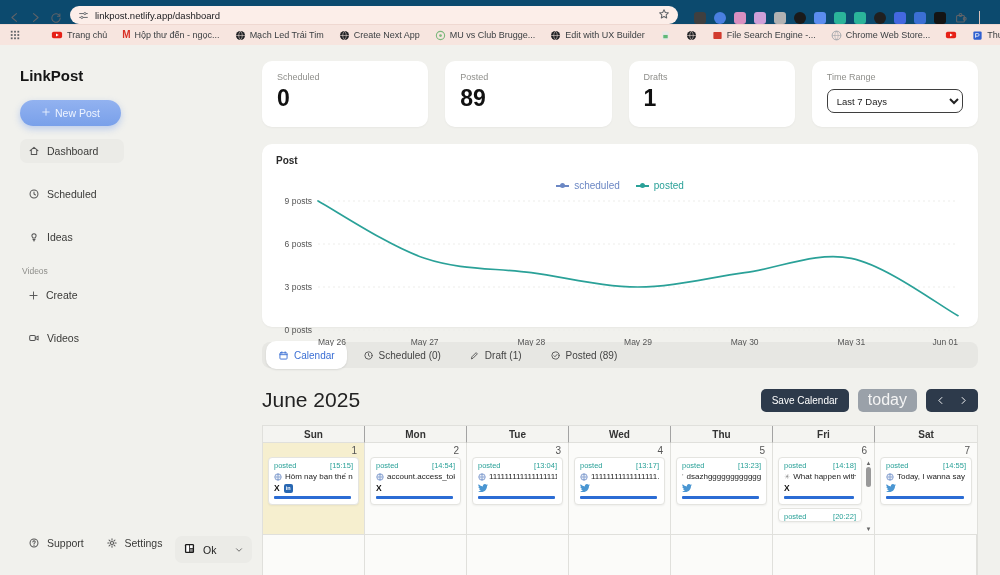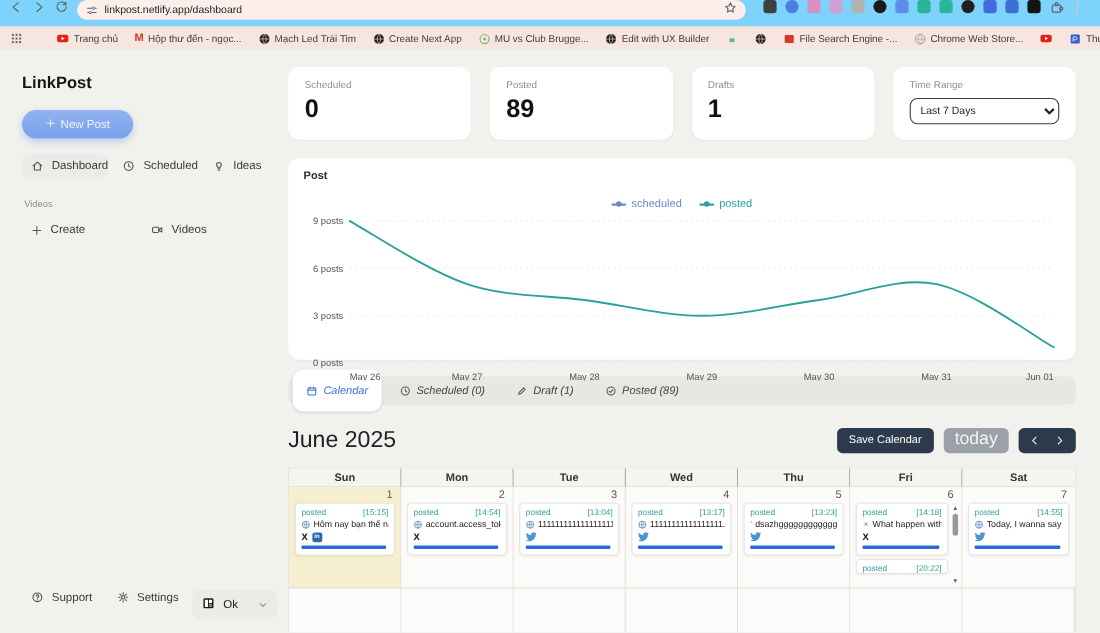--- a/index.html
+++ b/index.html
@@ -1,19 +1,19 @@
 <!DOCTYPE html>
 <html><head>
 <meta charset="utf-8">
 <style>
   * { margin:0; padding:0; box-sizing:border-box; }
   html,body { width:1000px; height:575px; overflow:hidden; font-family:"Liberation Sans",sans-serif; background:#f1f1ed; }
 
   
-  .toolbar { height:24px; background:#7dd3fc; display:flex; align-items:flex-start; padding:0 8px; gap:8px; }
+  .toolbar { height:24px; background:#0c4a6e; display:flex; align-items:flex-end; padding:0 8px; gap:8px; }
   .nav-ico { color:#5f6368; display:flex; align-items:center; }
   .urlbar { width:608px; height:18px; background:#fceee9; border-radius:9px; display:flex; align-items:center; padding:0 8px; gap:6px; }
   .url-text { font-size:9.5px; color:#202124; }
   .urlbar .star { margin-left:auto; color:#5f6368; }
   .ext-row { display:flex; align-items:center; gap:8px; margin-left:8px; }
   .ext-icon { width:12px; height:12px; border-radius:3px; }
   .ext-icon.round { border-radius:50%; }
   .tb-sep { width:1px; height:13px; background:#d9c2bb; margin-left:4px; }
 
   .bookmarks { height:21px; background:#f7e5df; border-top:1px solid #efd8d1; display:flex; align-items:center; padding:0 9px; gap:15px; }
@@ -21,21 +21,21 @@
   .bm-sep { width:1px; height:12px; background:#d9c2bb; }
 
   
   .app { display:flex; height:530px; background:#f1f1ed; }
 
   .sidebar { width:252px; padding:22px 0 12px 20px; display:flex; flex-direction:column; flex:none; }
   .logo { font-size:15px; font-weight:bold; color:#151515; }
   .new-post { width:101px; height:26px; border-radius:13px; border:none; margin-top:16px;
     background:linear-gradient(180deg,#92b2f0,#79a0ea); color:#eef4ff; font-size:10.5px;
     display:flex; align-items:center; justify-content:center; gap:4px; box-shadow:0 3px 7px rgba(122,160,234,.45); cursor:pointer; }
-  .nav { margin-top:13px; display:flex; flex-direction:row; gap:5px; }
+  .nav { margin-top:13px; display:flex; flex-direction:column; gap:19px; }
   .nav-item { width:104px; height:24px; display:flex; align-items:center; gap:7px; font-size:10.5px; color:#3a3a38; padding-left:8px; border-radius:7px; cursor:pointer; }
   .nav-item .ic { color:#555; display:flex; }
   .nav-item.active { background:#ebebe7; }
   .section-label { font-size:8.5px; color:#8f8f8b; margin:17px 0 7px 2px; }
   .sb-bottom { margin-top:auto; display:flex; flex-direction:row; gap:3px; }
   .account { width:104px; height:27px; background:#ebebe7; border-radius:7px; display:flex; align-items:center; gap:7px; padding:0 8px; font-size:10.5px; color:#222; margin-top:5px; cursor:pointer; }
   .account .chev { margin-left:auto; color:#555; display:flex; }
 
   .main { flex:1; padding:16px 22px 0 10px; display:flex; flex-direction:column; overflow:hidden; }
 
@@ -49,21 +49,21 @@
   .chart-title { font-size:10px; font-weight:bold; color:#2a2a2a; }
   .legend { position:absolute; top:36px; left:0; right:0; display:flex; justify-content:center; gap:16px; }
   .legend-item { display:flex; align-items:center; gap:5px; font-size:10px; }
   .legend-item .mark { width:13px; height:2px; position:relative; display:inline-block; }
   .legend-item .mark::after { content:""; position:absolute; left:4px; top:-2px; width:5px; height:5px; border-radius:50%; background:inherit; }
   .lg-sched { color:#6b87c4; } .lg-sched .mark { background:#6b87c4; }
   .lg-posted { color:#2aa198; } .lg-posted .mark { background:#2aa198; }
   #chart-wrap { position:absolute; left:8px; right:8px; top:50px; }
 
   .tabbar { margin-top:15px; height:26px; background:#e7e7e3; border-radius:8px; display:flex; align-items:center; padding:0 4px; gap:4px; flex:none; }
-  .tab { display:flex; align-items:center; gap:5px; font-size:10px; color:#444; padding:0 12px; height:38px; border-radius:10px; cursor:pointer;font-style:italic; }
+  .tab { display:flex; align-items:center; gap:5px; font-size:10px; color:#444; padding:0 12px; height:28px; border-radius:10px; cursor:pointer; }
   .tab .ic { display:flex; color:#555; }
   .tab.active { background:#fff; color:#3b6fd4; box-shadow:0 1px 2px rgba(0,0,0,.1); }
   .tab.active .ic { color:#3b6fd4; }
 
   .cal-header { display:flex; align-items:center; margin-top:20px; flex:none; }
   .cal-month { font-size:21px; font-weight:500; color:#222; }
   .cal-actions { margin-left:auto; display:flex; gap:9px; align-items:center;padding-left:36px; }
   .btn-dark { background:#2d3a4b; color:#fff; font-size:10px; height:23px; padding:0 11px; border-radius:5px; display:flex; align-items:center; border:none; cursor:pointer; }
   .btn-gray { background:#9aa1a9; color:#f4f4f4; font-size:16px; height:23px; padding:0 10px; border-radius:5px; display:flex; align-items:center; border:none; cursor:pointer; }
   .btn-navgrp { background:#2d3a4b; color:#fff; height:23px; border-radius:5px; display:flex; align-items:center; padding:0 9px; gap:12px; }

